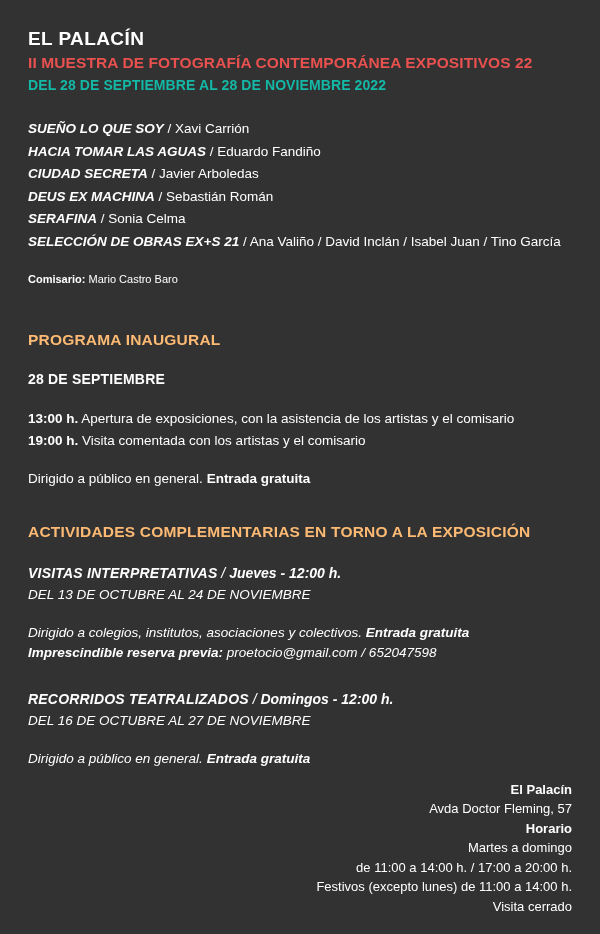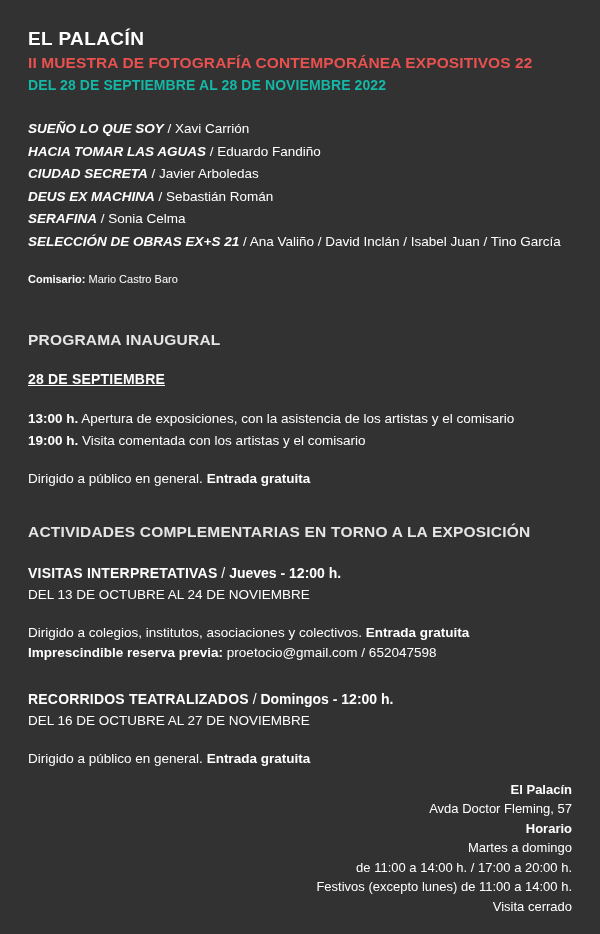--- a/index.html
+++ b/index.html
@@ -66,53 +66,52 @@
     font-weight: normal;
   }
 
   .curator {
     font-size: 11px;
     margin: 0 0 46px 0;
   }
   .curator b { font-weight: bold; }
 
   .section-head {
-    color: #e5e5e5;
+    color: #fdba74;
     font-weight: bold;
     font-size: 15.5px;
     letter-spacing: 0.2px;
     margin: 0 0 22px 0;
   }
 
   .day-head {
     font-weight: bold;
     font-size: 14px;
     margin: 0 0 22px 0;
     letter-spacing: 0.2px;
-    text-decoration: underline;
   }
 
   .sched-line {
     font-size: 13.5px;
     line-height: 20px;
     margin-bottom: 2px;
   }
   .sched-line b { font-weight: bold; text-align: right; }
 
   .note {
     font-size: 13.5px;
     line-height: 20px;
     margin-top: 18px;
   }
   .note b { font-weight: bold; }
 
   .gap-lg { height: 34px; }
   .gap-md { height: 22px; }
 
-  .act-block { margin-bottom: 4px; }
+  .act-block { margin-bottom: 4px; font-style: italic; }
   .act-title {
     font-size: 14px;
     line-height: 20px;
     margin-bottom: 2px;
   }
   .act-title .caps { font-weight: bold; letter-spacing: 0.2px; }
   .act-title .sub { font-weight: bold; }
   .act-range {
     font-size: 13.5px;
     line-height: 20px;

